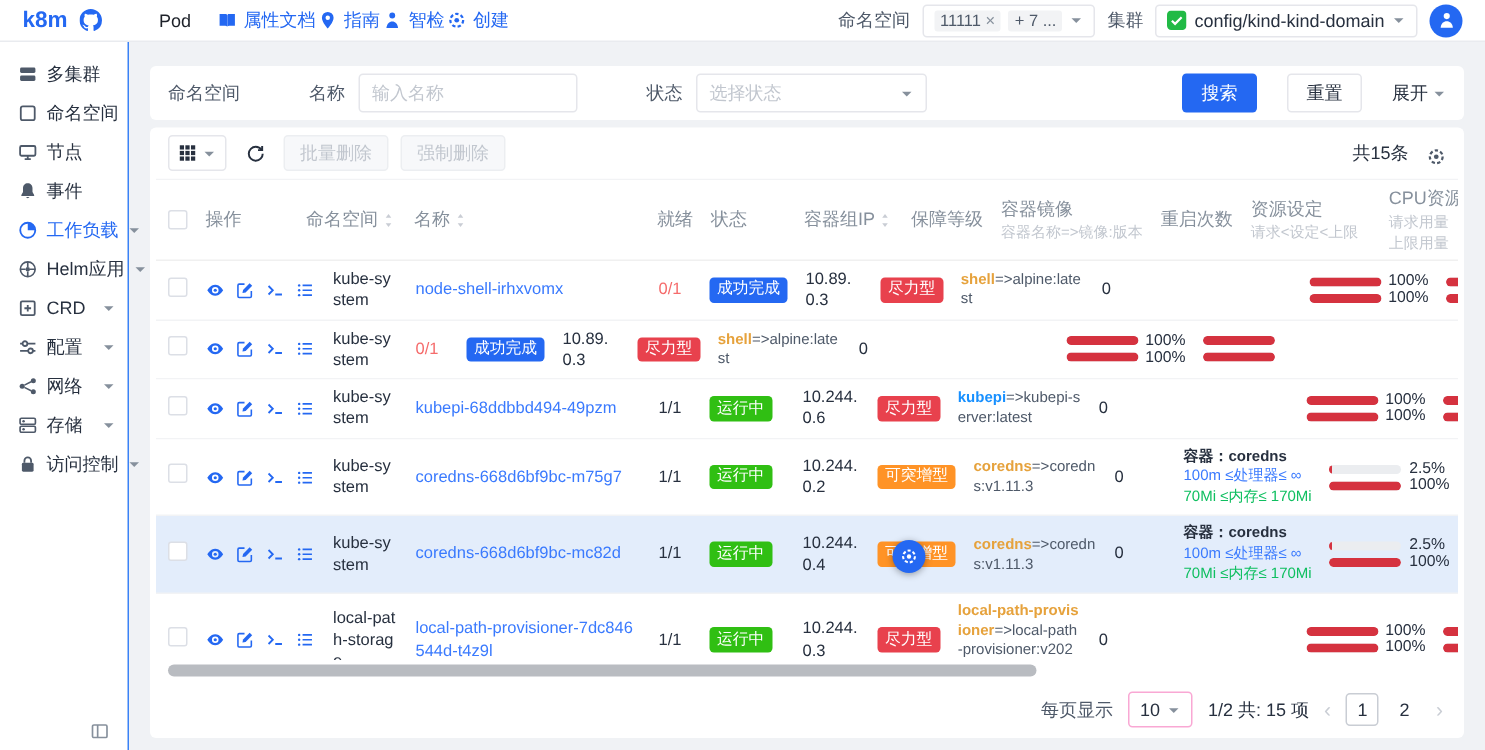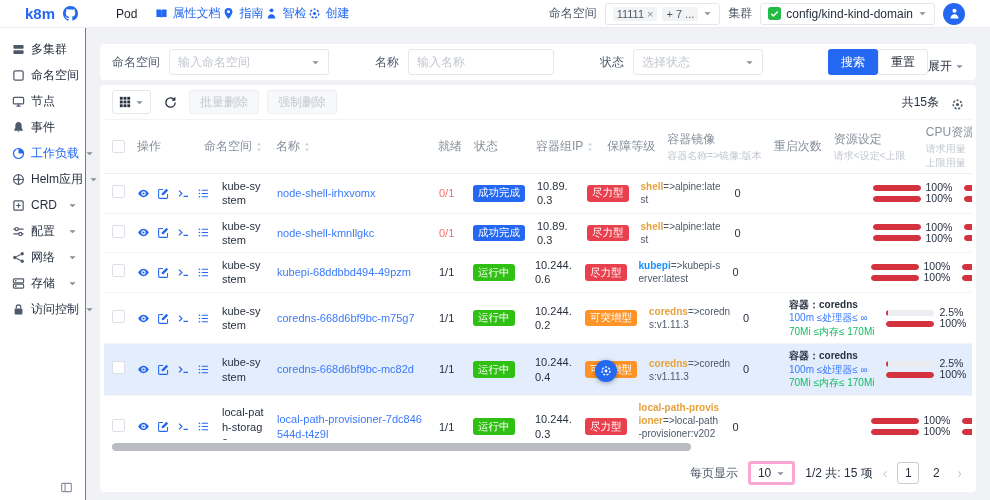--- a/index.html
+++ b/index.html
@@ -2,21 +2,21 @@
 <html><head>
 <meta charset="utf-8">
 <style>
   *{margin:0;padding:0;box-sizing:border-box}
   html,body{width:990px;height:500px;overflow:hidden}
   body{font-family:"Liberation Sans","DejaVu Sans",sans-serif;font-size:12px;background:#f0f2f5;color:#27303f;position:relative}
   .icn{display:inline-flex;align-items:center;justify-content:center;line-height:0}
   .icn svg{display:block}
 
   
-  .topbar{position:absolute;top:0;left:0;right:0;height:28px;background:#fff;border-bottom:1px solid #e9ebef;display:flex;align-items:center;padding:0 25px;z-index:20}
+  .topbar{position:absolute;top:0;left:0;right:0;height:28px;background:#fff;border-bottom:1px solid #e9ebef;display:flex;align-items:center;padding:0 15px;z-index:20}
   .logo{color:#2468f2;font-weight:700;font-size:15px}
   .gh{color:#2468f2;margin-left:8px;cursor:pointer}
   .page-title{margin-left:38px;color:#1d2129;font-weight:500}
   .topnav{display:flex;gap:2px;margin-left:18px}
   .nav-item{color:#2468f2;display:flex;align-items:center;gap:4px;cursor:pointer}
   .top-right{margin-left:auto;display:flex;align-items:center;gap:8px}
   .top-label{color:#4e5969}
   .top-select{display:flex;align-items:center;gap:5px;border:1px solid #e5e6eb;border-radius:3px;height:22px;padding:0 7px;background:#fff;cursor:pointer}
   .ns-tag{background:#f2f3f5;border-radius:2px;padding:1px 4px;font-size:11px;color:#4e5969;display:inline-flex;align-items:center;gap:3px;white-space:nowrap}
   .tag-x{color:#86909c;font-size:11px;cursor:pointer}
@@ -32,22 +32,22 @@
   .sb-collapse{position:absolute;bottom:6px;left:60px;color:#86909c;cursor:pointer}
 
   
   .main{position:absolute;top:28px;left:86px;right:0;bottom:0;padding:16px 14px 8px;display:flex;flex-direction:column}
   .card{background:#fff;border-radius:4px}
   .filter-card{height:36px;display:flex;align-items:center;padding:0 12px;margin-bottom:5px}
   .f-group{display:flex;align-items:center;gap:9px;margin-right:46px}
   .f-label{color:#4e5969;white-space:nowrap}
   .f-select,.f-input{height:26px;border:1px solid #e5e6eb;border-radius:3px;display:flex;align-items:center;padding:0 8px;color:#c2c7cf;background:#fff;font-size:12px}
   .f-select{justify-content:space-between;cursor:pointer}
-  .w-ns{width:160px}.w-name{width:146px}.w-st{width:130px}
-  .btns{margin-left:auto;display:flex;align-items:flex-end;gap:0}
+  .w-ns{width:160px}.w-name{width:146px}.w-st{width:154px}
+  .btns{margin-left:auto;display:flex;align-items:center;gap:20px}
   .btn-primary{background:#2468f2;color:#fff;border:none;height:26px;padding:0 13px;border-radius:3px;font-size:12px;cursor:pointer}
   .btn-plain{background:#fff;border:1px solid #e5e6eb;height:26px;padding:0 12px;border-radius:3px;color:#27303f;font-size:12px;cursor:pointer}
   .expand-link{color:#27303f;display:flex;gap:3px;align-items:center;cursor:pointer}
 
   .table-card{flex:1;display:flex;flex-direction:column;padding:0 4px;overflow:hidden;position:relative}
   .toolbar{height:34px;display:flex;align-items:center;gap:8px;padding:0 8px;flex:0 0 auto}
   .tool-grid{border:1px solid #e5e6eb;border-radius:3px;height:24px;display:flex;align-items:center;padding:0 6px;gap:4px;color:#27303f;cursor:pointer;background:#fff}
   .tool-refresh{color:#27303f;width:22px;height:24px;display:flex;align-items:center;justify-content:center;cursor:pointer}
   .btn-disabled{background:#f7f8fa;border:1px solid #eceef1;color:#c2c7cf;height:24px;padding:0 10px;border-radius:3px;font-size:12px}
   .tool-right{margin-left:auto;display:flex;align-items:flex-end;gap:12px;color:#27303f}
@@ -80,21 +80,21 @@
   .bar-row{display:flex;align-items:center;gap:5px;height:11px}
   .bar{flex:0 0 48px;width:48px;height:6px;background:#ebedf0;border-radius:3px;overflow:hidden}
   .bar i{display:block;height:100%;background:#d5323f;border-radius:3px}
   .bar-label{font-size:10.5px;color:#27303f;white-space:nowrap}
 
   .hscroll{flex:0 0 8px;margin:3px 8px;border-radius:4px}
   .hscroll-thumb{width:68%;height:8px;background:#b9bcc1;border-radius:4px;cursor:pointer}
 
   .pager{flex:0 0 auto;display:flex;justify-content:flex-end;align-items:center;gap:10px;padding:7px 10px;color:#27303f}
   .pp-label{color:#4e5969}
-  .pp-select{border:3px solid #f9a8d4;border-radius:3px;height:24px;padding:0 7px;display:flex;align-items:center;gap:5px;cursor:pointer}
+  .pp-select{border:1px solid #f9a8d4;border-radius:3px;height:24px;padding:0 7px;display:flex;align-items:center;gap:5px;cursor:pointer}
   .page-btn{min-width:22px;height:22px;display:flex;align-items:center;justify-content:center;border-radius:3px;cursor:pointer;padding:0 4px}
   .page-btn.current{border:1px solid #c9cdd4;background:#fff}
   .page-arrow{color:#c9cdd4;cursor:pointer;font-size:14px}
 
   .float-btn{position:absolute;left:595px;top:360px;width:22px;height:22px;border-radius:50%;background:#2468f2;color:#fff;display:flex;align-items:center;justify-content:center;box-shadow:0 1px 5px rgba(0,0,0,.35);cursor:pointer;z-index:30}
 </style>
 </head>
 <body>
 
 <div class="topbar">
@@ -331,28 +331,20 @@
         <path d="M5.5 2.5v9" stroke="currentColor" stroke-width="1.2"></path>
       </svg>
     </span>
 </div>
 
 <div class="main">
 
   <div class="card filter-card">
     <div class="f-group">
       <span class="f-label">命名空间</span>
-      <div class="f-select w-ns">
-        <span>输入命名空间</span>
-        <span class="caret icn">
-            <svg viewBox="0 0 10 10" width="9" height="9">
-              <path fill="currentColor" d="M1.5 3.5L5 7l3.5-3.5z"></path>
-            </svg>
-          </span>
-      </div>
     </div>
     <div class="f-group">
       <span class="f-label">名称</span>
       <div class="f-input w-name">
         <span>输入名称</span>
       </div>
     </div>
     <div class="f-group" style="margin-right:0">
       <span class="f-label">状态</span>
       <div class="f-select w-st">
@@ -598,21 +590,20 @@
                     <svg viewBox="0 0 16 16" width="13" height="13">
                       <circle cx="3" cy="4" r="1" fill="currentColor"></circle>
                       <circle cx="3" cy="8" r="1" fill="currentColor"></circle>
                       <circle cx="3" cy="12" r="1" fill="currentColor"></circle>
                       <path d="M5.8 4h7.7M5.8 8h7.7M5.8 12h7.7" stroke="currentColor" stroke-width="1.4"></path>
                     </svg>
                   </span>
                 </span>
               </div>
               <div class="td c2">kube-system</div>
-              <div class="td c3"><a class="pod-link">node-shell-kmnllgkc</a></div>
               <div class="td c4"><span style="color:#f56c6c">0/1</span></div>
               <div class="td c5"><span class="badge" style="background:#2468f2">成功完成</span></div>
               <div class="td c6">10.89.0.3</div>
               <div class="td c7"><span class="badge" style="background:#e8414d">尽力型</span></div>
               <div class="td c8"><span class="img-name" style="color:#e6a23c">shell</span><span class="img-rest">=&gt;alpine:latest</span></div>
               <div class="td c9">0</div>
               <div class="td c10"></div>
               <div class="td c11">
                 <div class="bar-row">
                   <span class="bar">

